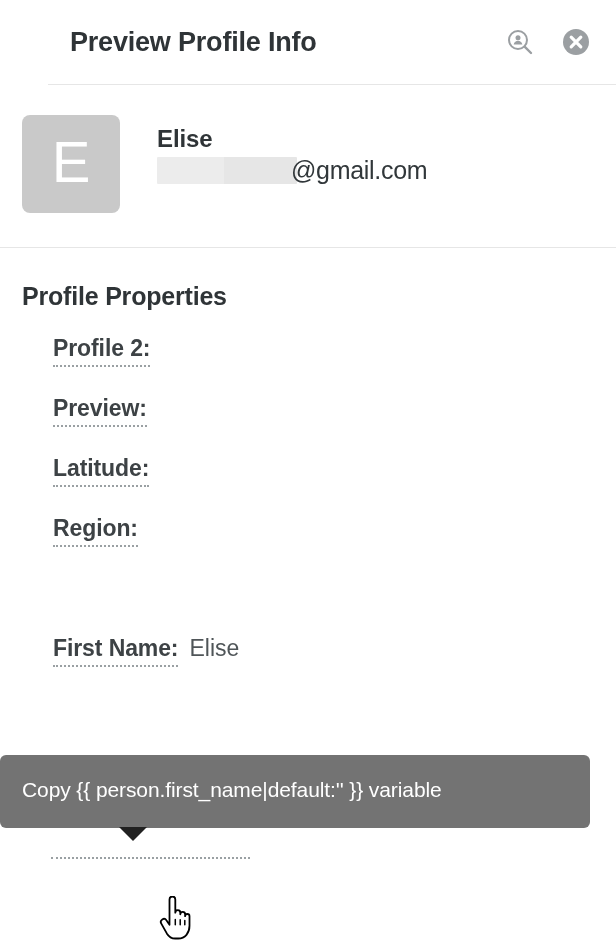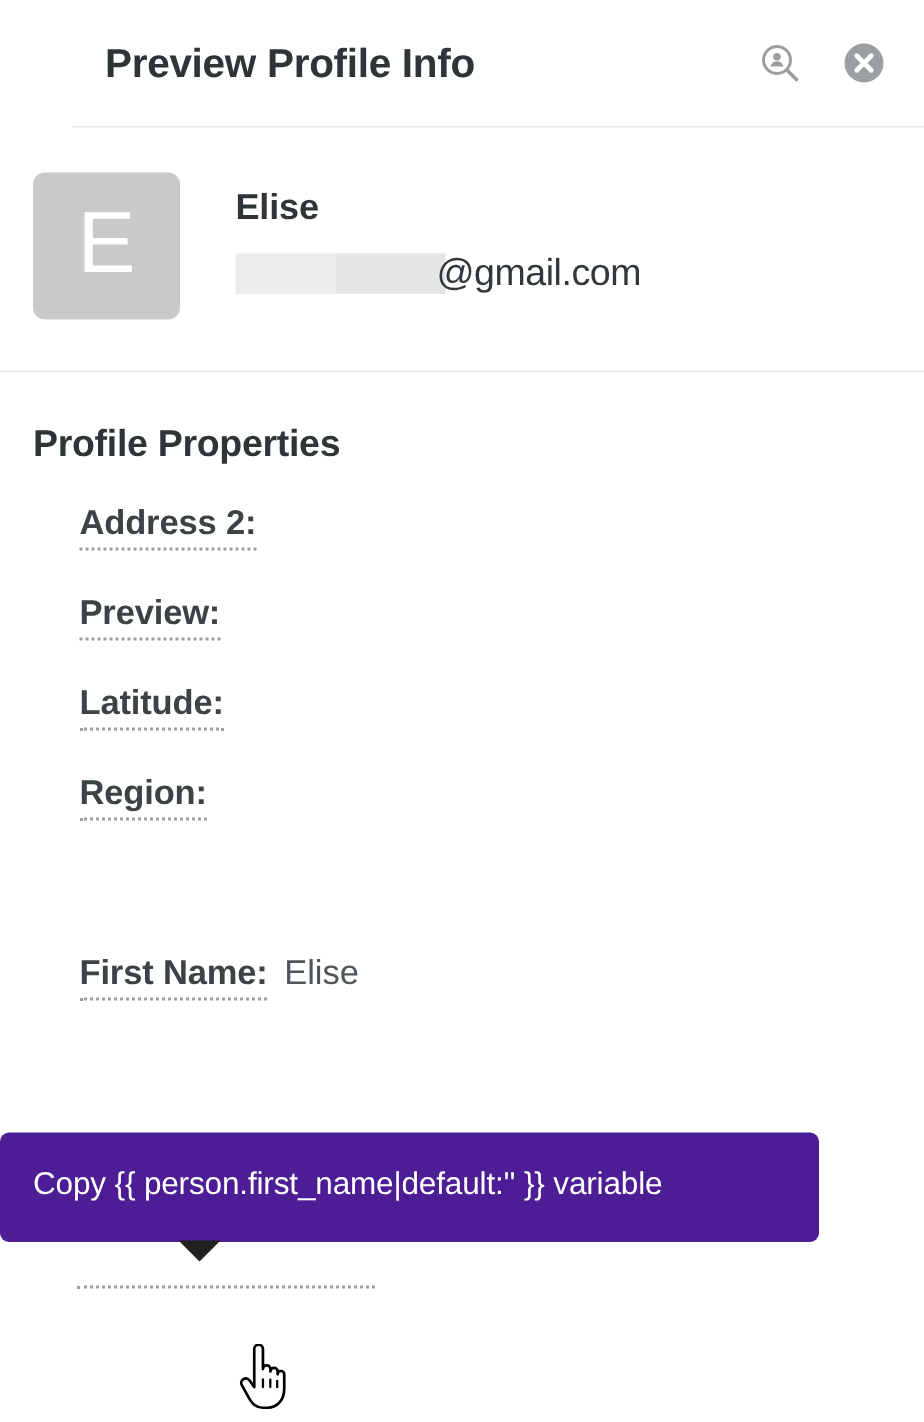--- a/index.html
+++ b/index.html
@@ -80,21 +80,21 @@
     padding-top: 12px;
   }
   .identity-name {
     font-size: 24px;
     font-weight: 700;
     color: #2f3437;
     line-height: 1;
     letter-spacing: -0.1px;
   }
   .identity-email {
-    margin-top: 18px;
+    margin-top: 6px;
     font-size: 25px;
     color: #31373a;
     line-height: 1;
     display: flex;
     align-items: center;
     letter-spacing: -0.3px;
     white-space: nowrap;
   }
   .redaction {
     display: inline-block;
@@ -144,23 +144,23 @@
     line-height: 1.18;
     padding-left: 11px;
     white-space: nowrap;
   }
 
   
   .tooltip {
     position: absolute;
     left: 0;
     top: 755px;
-    width: 546px;
-    box-sizing: border-box;
-    background: #4c1d95;
+    width: 590px;
+    box-sizing: border-box;
+    background: #737373;
     border-radius: 6px;
     padding: 18px 22px 20px 22px;
     color: #ffffff;
     font-size: 21px;
     line-height: 1.66;
     letter-spacing: -0.1px;
     z-index: 20;
   }
   .tooltip-arrow {
     position: absolute;
@@ -222,21 +222,21 @@
   </div>
 </div>
 
 <div class="properties">
   <div class="properties-heading">Profile Properties</div>
 
   <div class="prop-list">
 
 
     <div class="prop-row">
-      <span class="prop-label">Address 2:</span>
+      <span class="prop-label">Profile 2:</span>
       <span class="prop-value"></span>
     </div>
 
 
 
     <div class="prop-row">
       <span class="prop-label">Preview:</span>
       <span class="prop-value"></span>
     </div>
 

